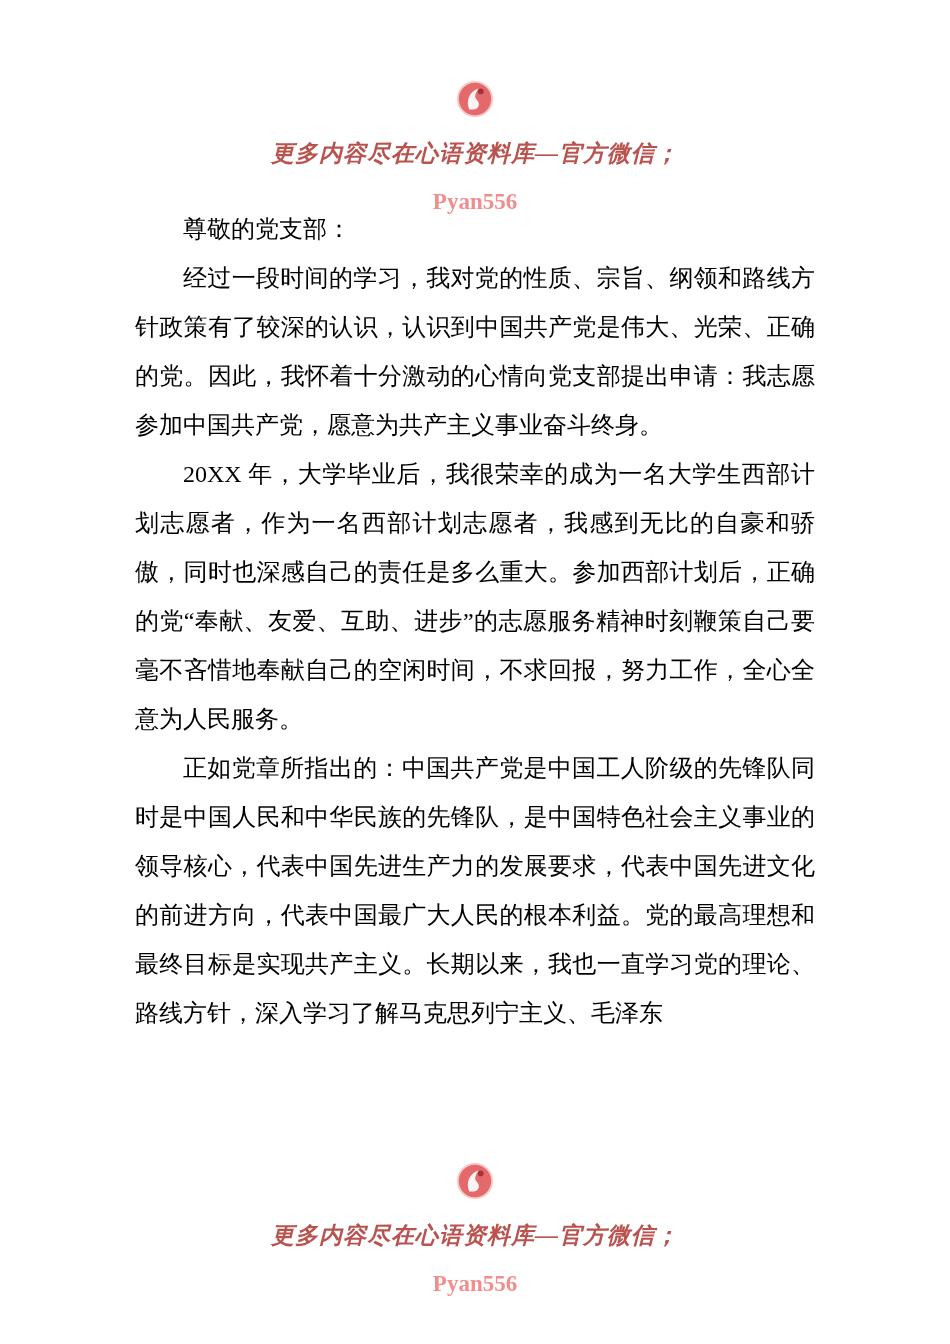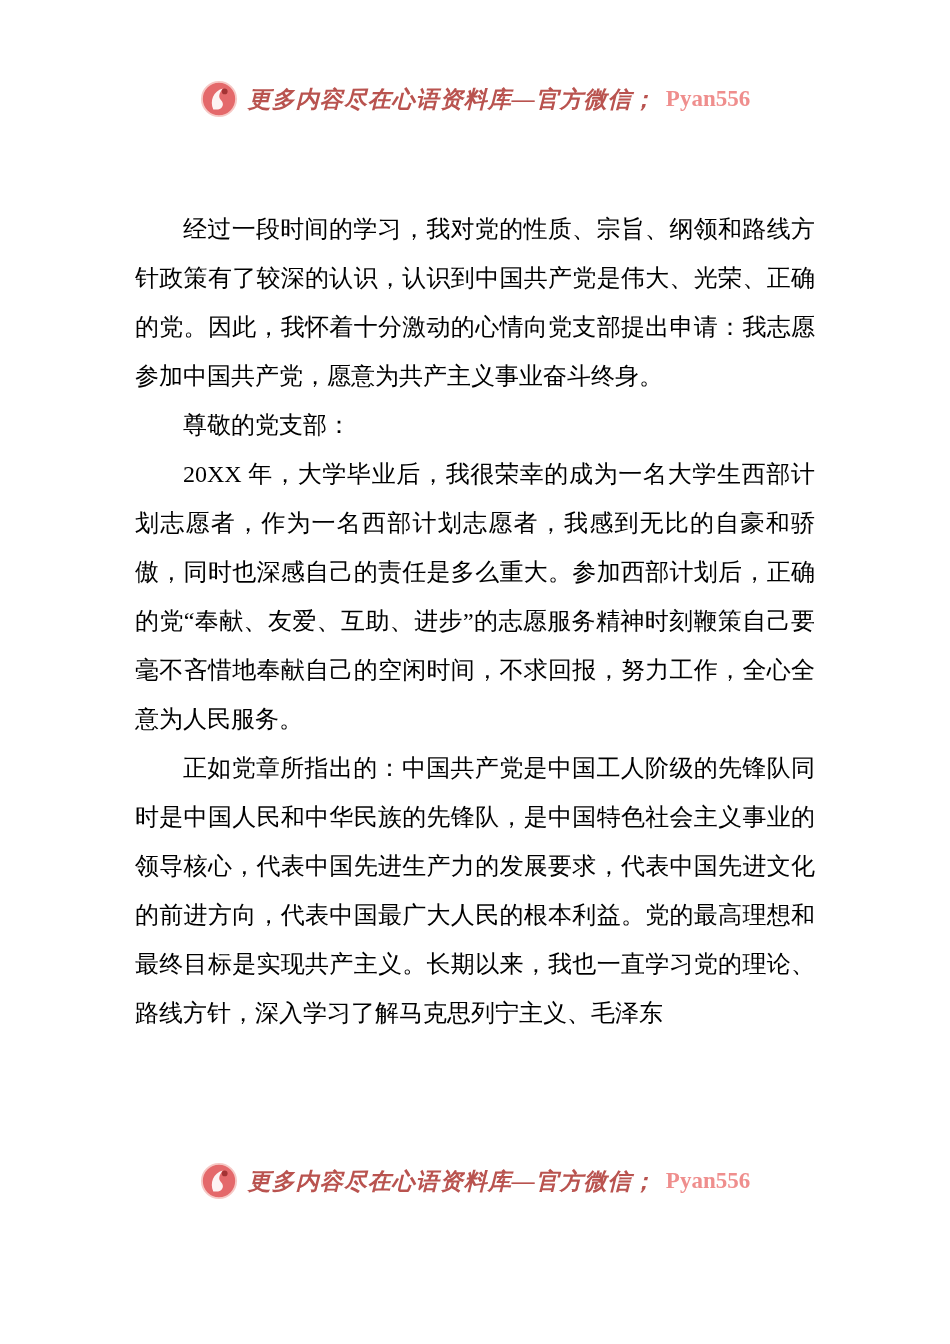--- a/index.html
+++ b/index.html
@@ -15,22 +15,23 @@
   }
 
   
   .watermark {
     position: absolute;
     left: 0;
     width: 100%;
     display: flex;
     justify-content: center;
     align-items: center;
-    gap: 10px;
+    gap: 20px;
     user-select: none;
+    flex-direction: column;
   }
   .watermark.header { top: 80px; }
   .watermark.footer { top: 1162px; }
   .wm-logo { width: 38px; height: 38px; flex: 0 0 auto; display: block; }
   .wm-text {
     font-size: 23px;
     font-weight: bold;
     font-style: italic;
     letter-spacing: 1px;
     color: #b9534f;
@@ -80,22 +81,22 @@
       <circle cx="20" cy="20" r="18" fill="none" stroke="#f6c9c6" stroke-width="2"></circle>
       <path d="M14 31 C10 22 14 12 24 9 C20 14 19 18 22 21 C26 25 24 30 19 31 Z" fill="#ffffff" opacity="0.92"></path>
       <circle cx="26" cy="12" r="3" fill="#a33334"></circle>
     </svg>
     <span class="wm-text">更多内容尽在心语资料库—官方微信；</span>
     <span class="wm-account">Pyan556</span>
   </div>
 
   <div class="content">
     <div class="body-text">
+      <p>尊敬的党支部：</p>
       <p>经过一段时间的学习，我对党的性质、宗旨、纲领和路线方针政策有了较深的认识，认识到中国共产党是伟大、光荣、正确的党。因此，我怀着十分激动的心情向党支部提出申请：我志愿参加中国共产党，愿意为共产主义事业奋斗终身。</p>
-      <p>尊敬的党支部：</p>
       <p>20XX 年，大学毕业后，我很荣幸的成为一名大学生西部计划志愿者，作为一名西部计划志愿者，我感到无比的自豪和骄傲，同时也深感自己的责任是多么重大。参加西部计划后，正确的党“奉献、友爱、互助、进步”的志愿服务精神时刻鞭策自己要毫不吝惜地奉献自己的空闲时间，不求回报，努力工作，全心全意为人民服务。</p>
       <p>正如党章所指出的：中国共产党是中国工人阶级的先锋队同时是中国人民和中华民族的先锋队，是中国特色社会主义事业的领导核心，代表中国先进生产力的发展要求，代表中国先进文化的前进方向，代表中国最广大人民的根本利益。党的最高理想和最终目标是实现共产主义。长期以来，我也一直学习党的理论、路线方针，深入学习了解马克思列宁主义、毛泽东</p>
     </div>
   </div>
 
   <div class="watermark footer">
     <svg class="wm-logo" viewBox="0 0 40 40" aria-hidden="true">
       <circle cx="20" cy="20" r="18" fill="#e4696b"></circle>
       <circle cx="20" cy="20" r="18" fill="none" stroke="#f6c9c6" stroke-width="2"></circle>
       <path d="M14 31 C10 22 14 12 24 9 C20 14 19 18 22 21 C26 25 24 30 19 31 Z" fill="#ffffff" opacity="0.92"></path>

